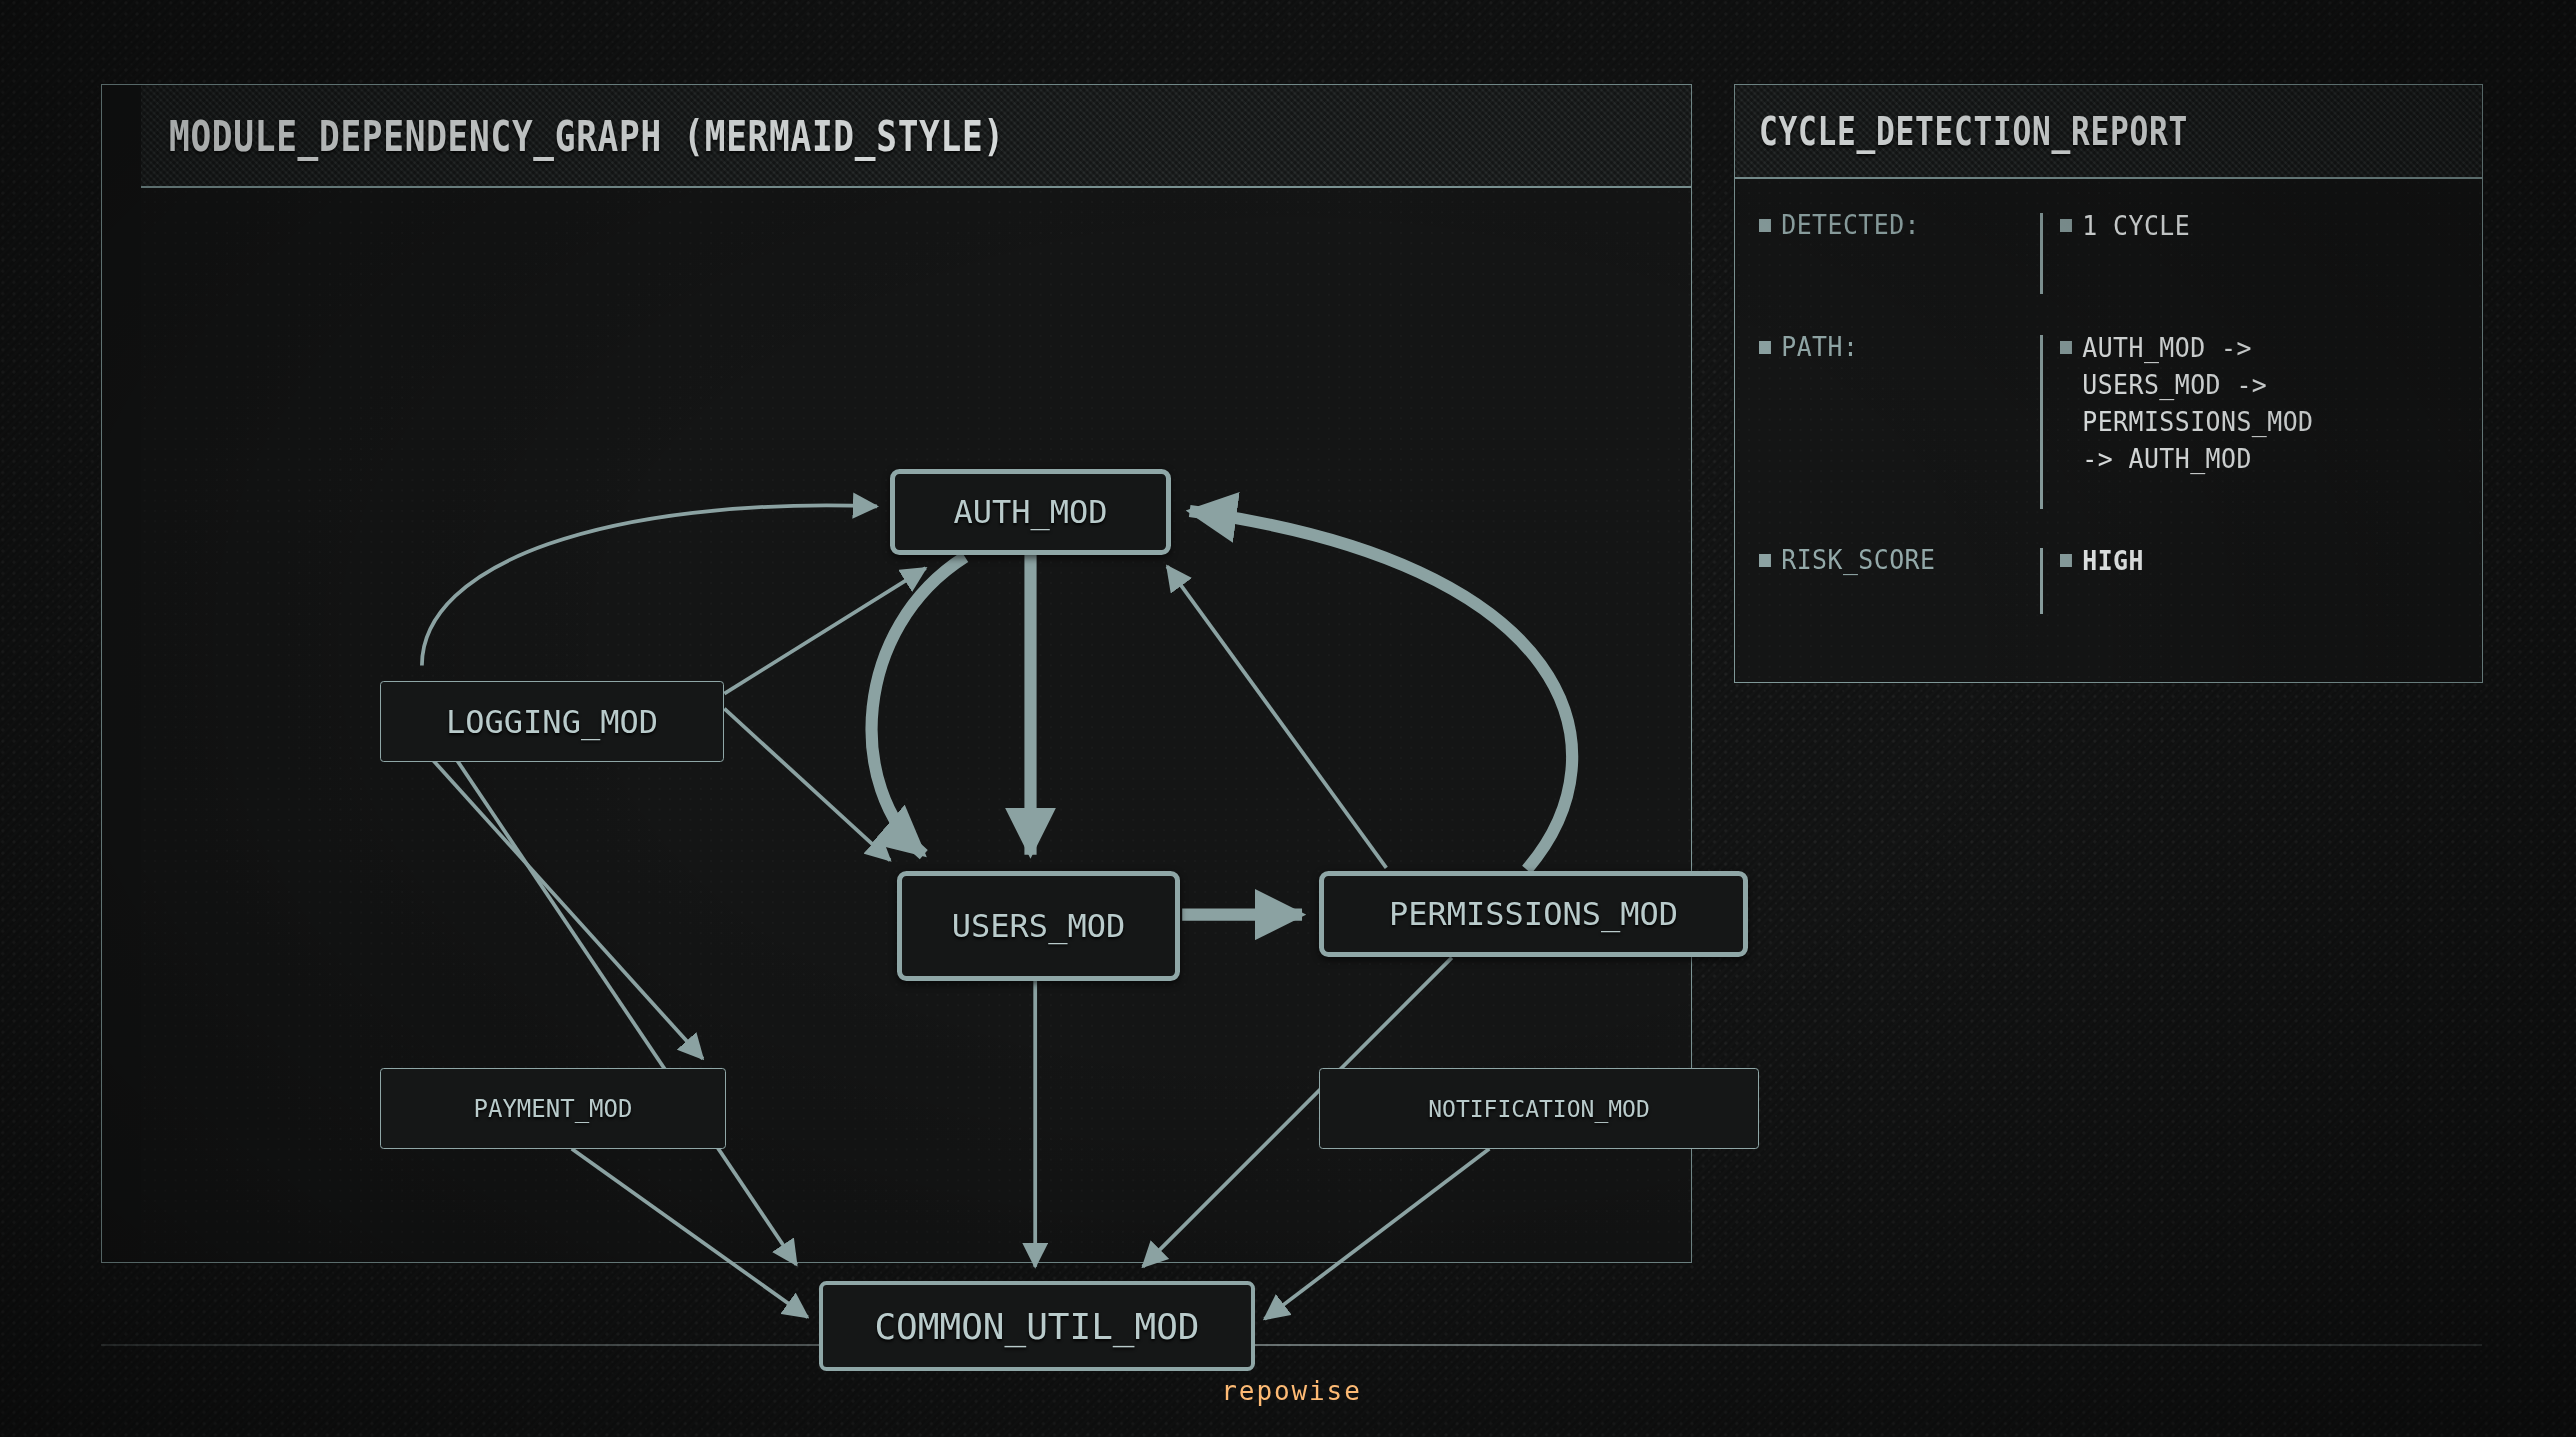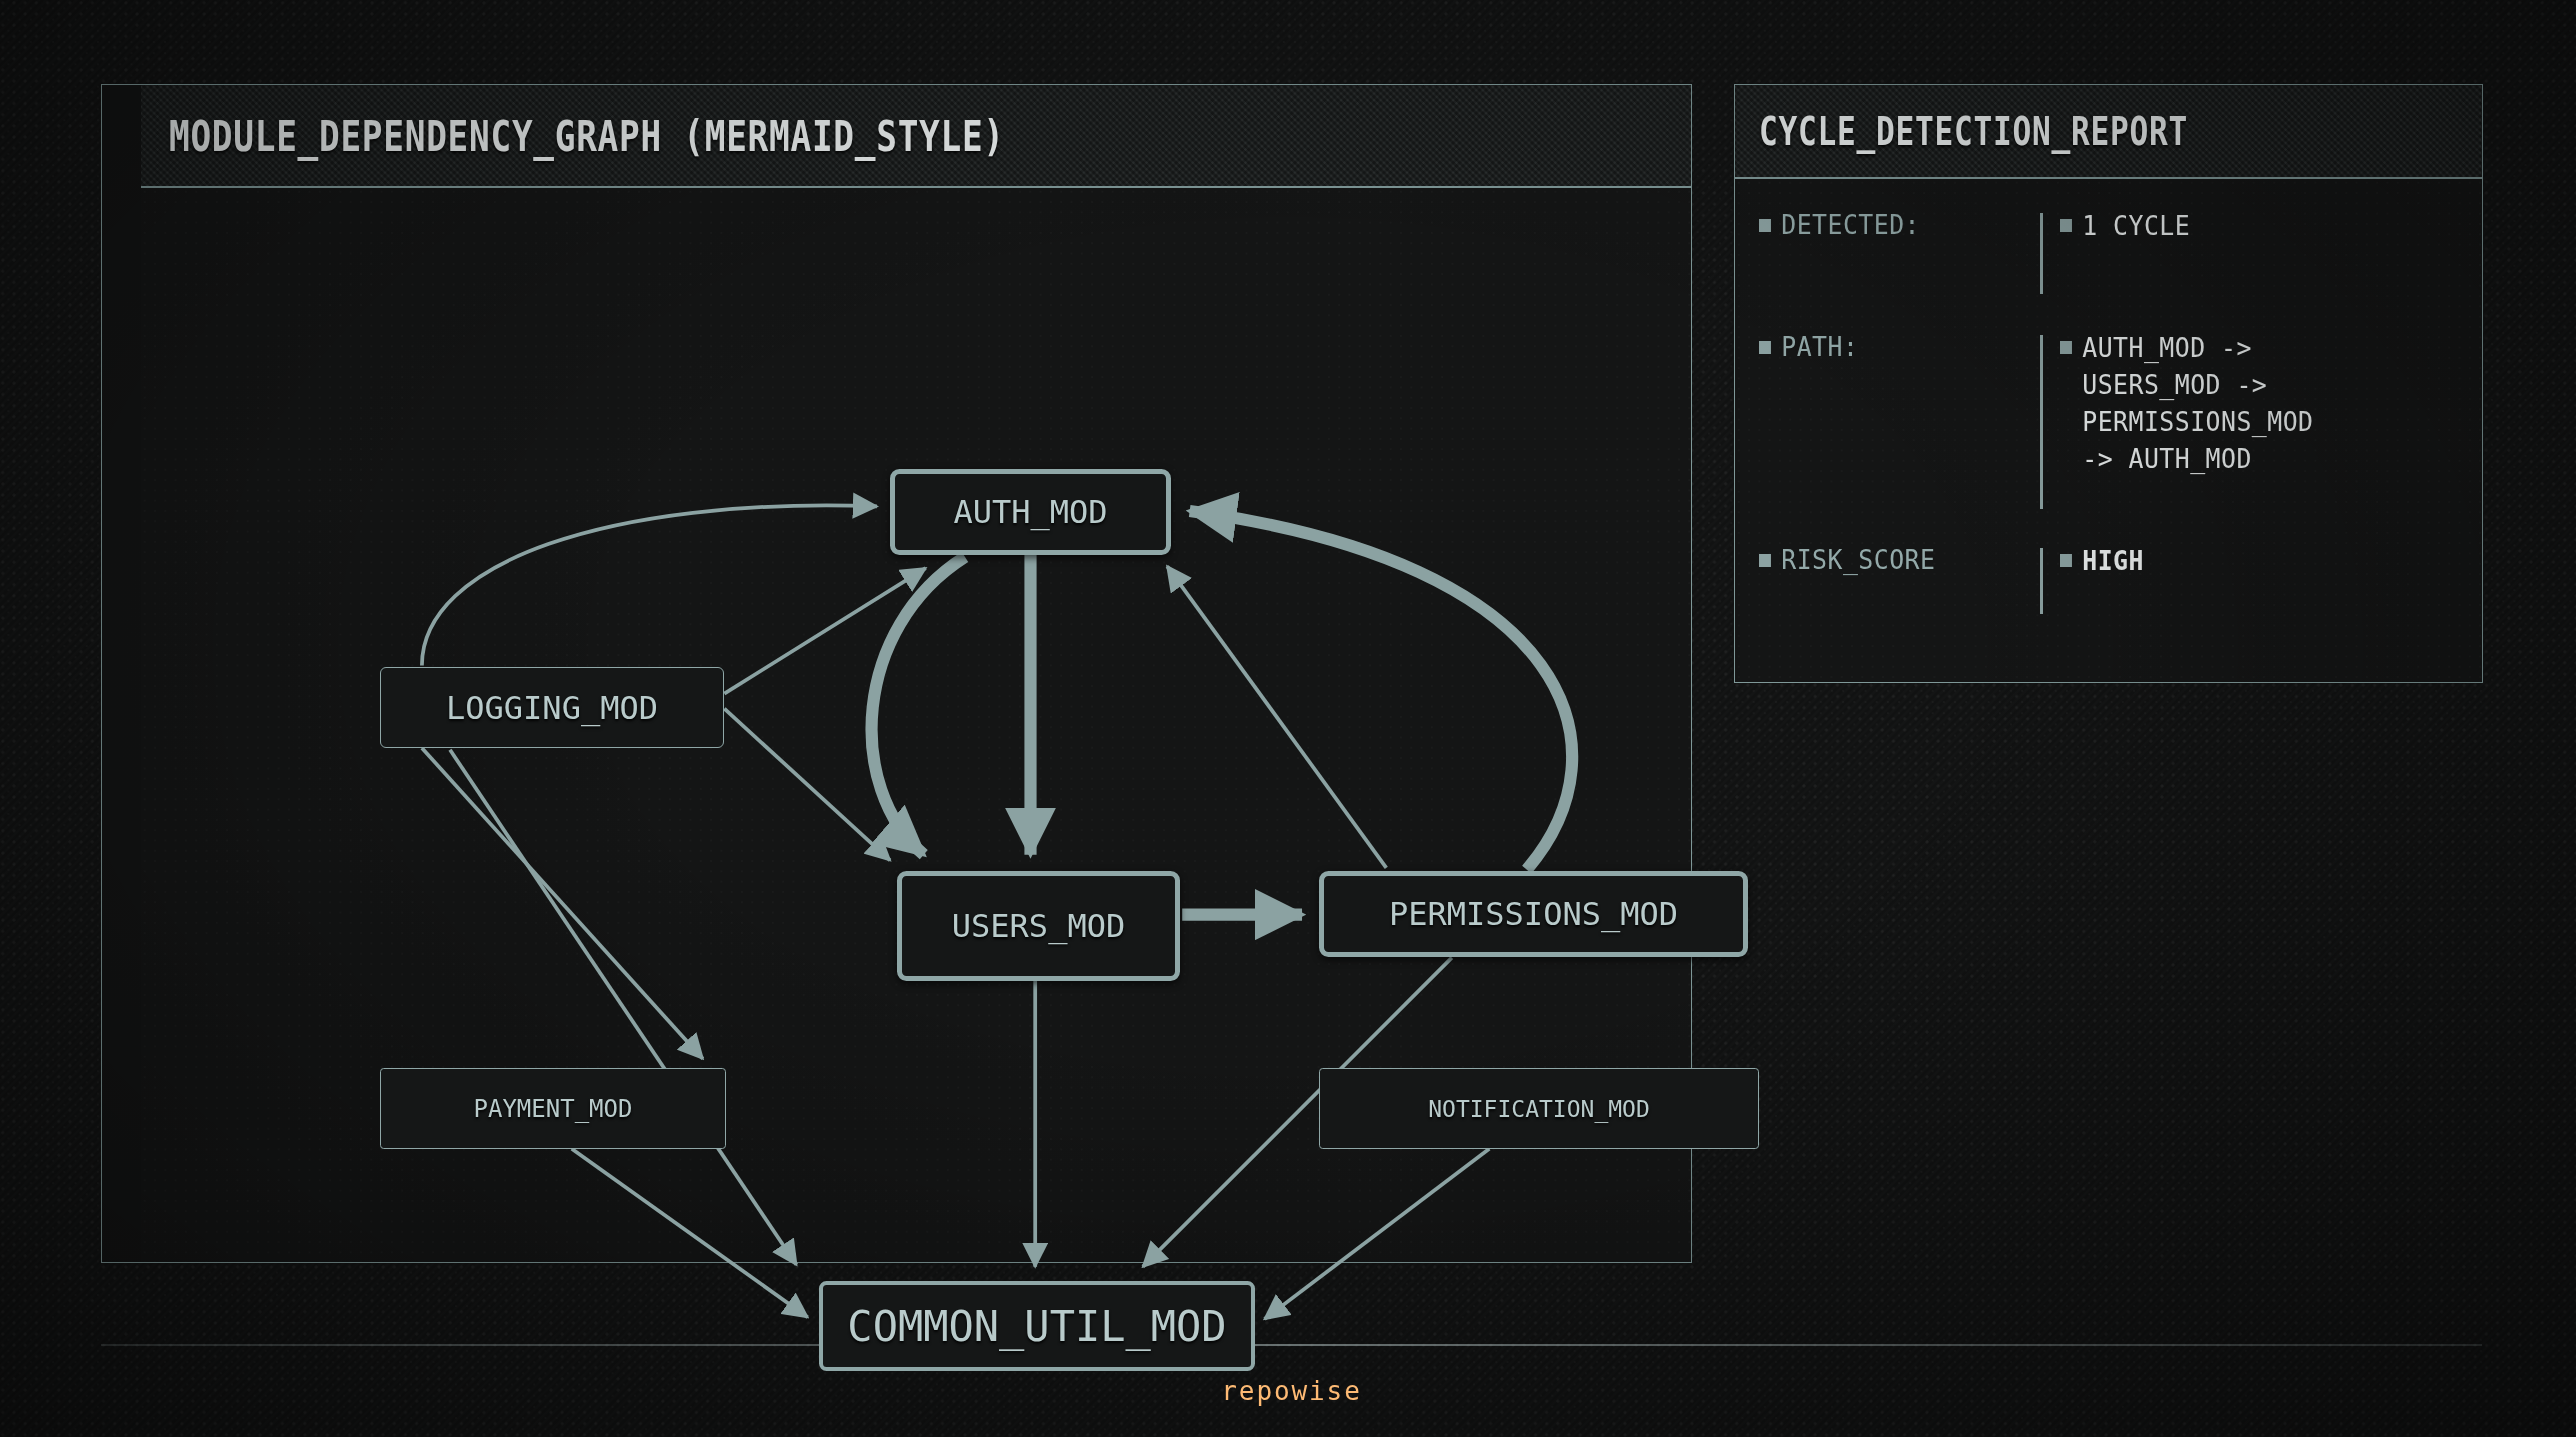--- a/index.html
+++ b/index.html
@@ -163,36 +163,36 @@
         <path d="M 330,600 L 700,1150" fill="none" stroke="#8ba2a2" stroke-width="4" stroke-linecap="butt" stroke-linejoin="round" marker-end="url(#ah-thin)"></path>
         <path d="M 955,822 L 955,1152" fill="none" stroke="#8ba2a2" stroke-width="4" stroke-linecap="butt" stroke-linejoin="round" marker-end="url(#ah-thin)"></path>
         <path d="M 460,1026 L 712,1206" fill="none" stroke="#8ba2a2" stroke-width="4" stroke-linecap="butt" stroke-linejoin="round" marker-end="url(#ah-thin)"></path>
         <path d="M 1400,822 L 1070,1152" fill="none" stroke="#8ba2a2" stroke-width="4" stroke-linecap="butt" stroke-linejoin="round" marker-end="url(#ah-thin)"></path>
         <path d="M 1440,1026 L 1200,1208" fill="none" stroke="#8ba2a2" stroke-width="4" stroke-linecap="butt" stroke-linejoin="round" marker-end="url(#ah-thin)"></path>
       </svg>
     <div id="node-layer">
         <div class="node cycle" style="left: 749px; top: 281px; width: 281px; height: 86px; font-size: 32px;">
           <span>AUTH_MOD</span>
         </div>
-        <div class="node" style="left: 239px; top: 479px; width: 344px; height: 81px; font-size: 32px; border-radius: 6px;">
+        <div class="node" style="left: 239px; top: 493px; width: 344px; height: 81px; font-size: 32px;">
           <span>LOGGING_MOD</span>
         </div>
         <div class="node cycle" style="left: 756px; top: 683px; width: 283px; height: 110px; font-size: 32px;">
           <span>USERS_MOD</span>
         </div>
         <div class="node cycle" style="left: 1178px; top: 683px; width: 429px; height: 86px; font-size: 32px;">
           <span>PERMISSIONS_MOD</span>
         </div>
         <div class="node" style="left: 239px; top: 880px; width: 346px; height: 81px; font-size: 24px;">
           <span>PAYMENT_MOD</span>
         </div>
         <div class="node" style="left: 1178px; top: 880px; width: 440px; height: 81px; font-size: 23px;">
           <span>NOTIFICATION_MOD</span>
         </div>
-        <div class="node sink" style="left: 678px; top: 1093px; width: 436px; height: 90px; font-size: 42px;">
+        <div class="node sink" style="left: 678px; top: 1093px; width: 436px; height: 90px; font-size: 36px;">
           <span>COMMON_UTIL_MOD</span>
         </div>
       </div>
   </div>
 </div>
 
 <div class="panel" id="report-panel" style="left:1734px;top:84px;width:749px;height:599px;">
   <div class="panel-head" style="height:94px;padding-left:24px;">
     <span class="panel-title" style="font-size:39px;">CYCLE_DETECTION_REPORT</span>
   </div>

